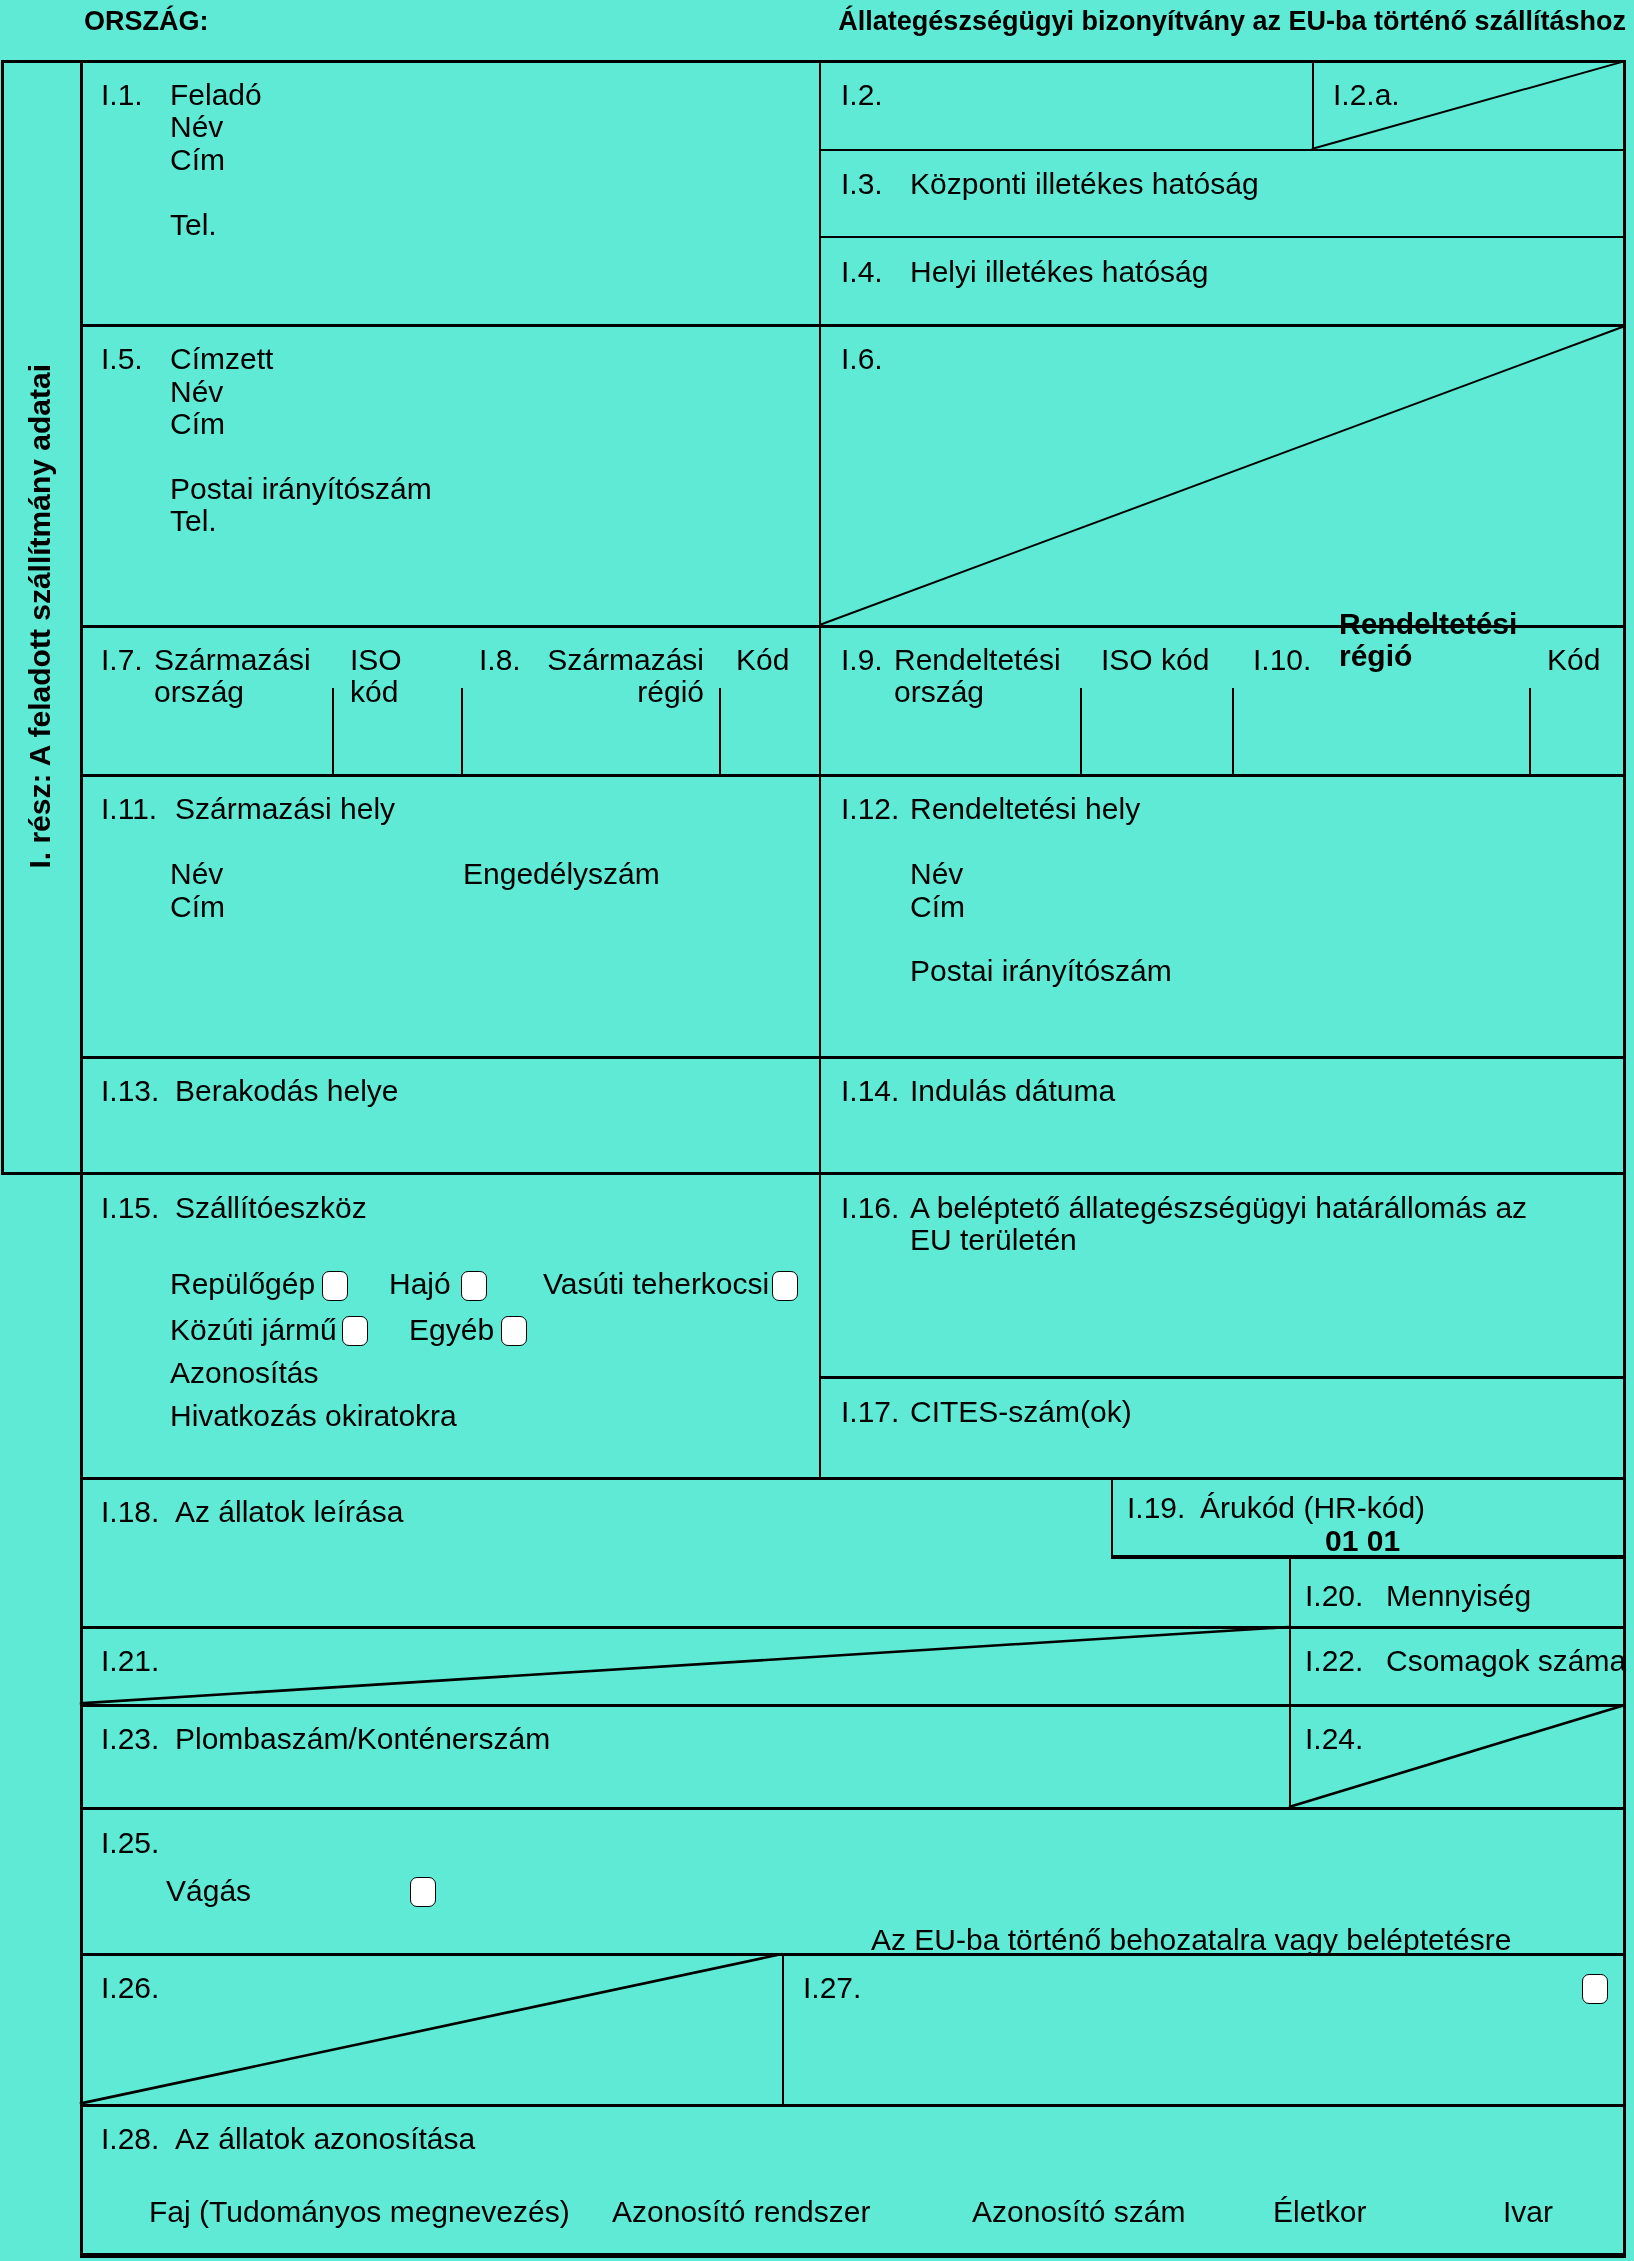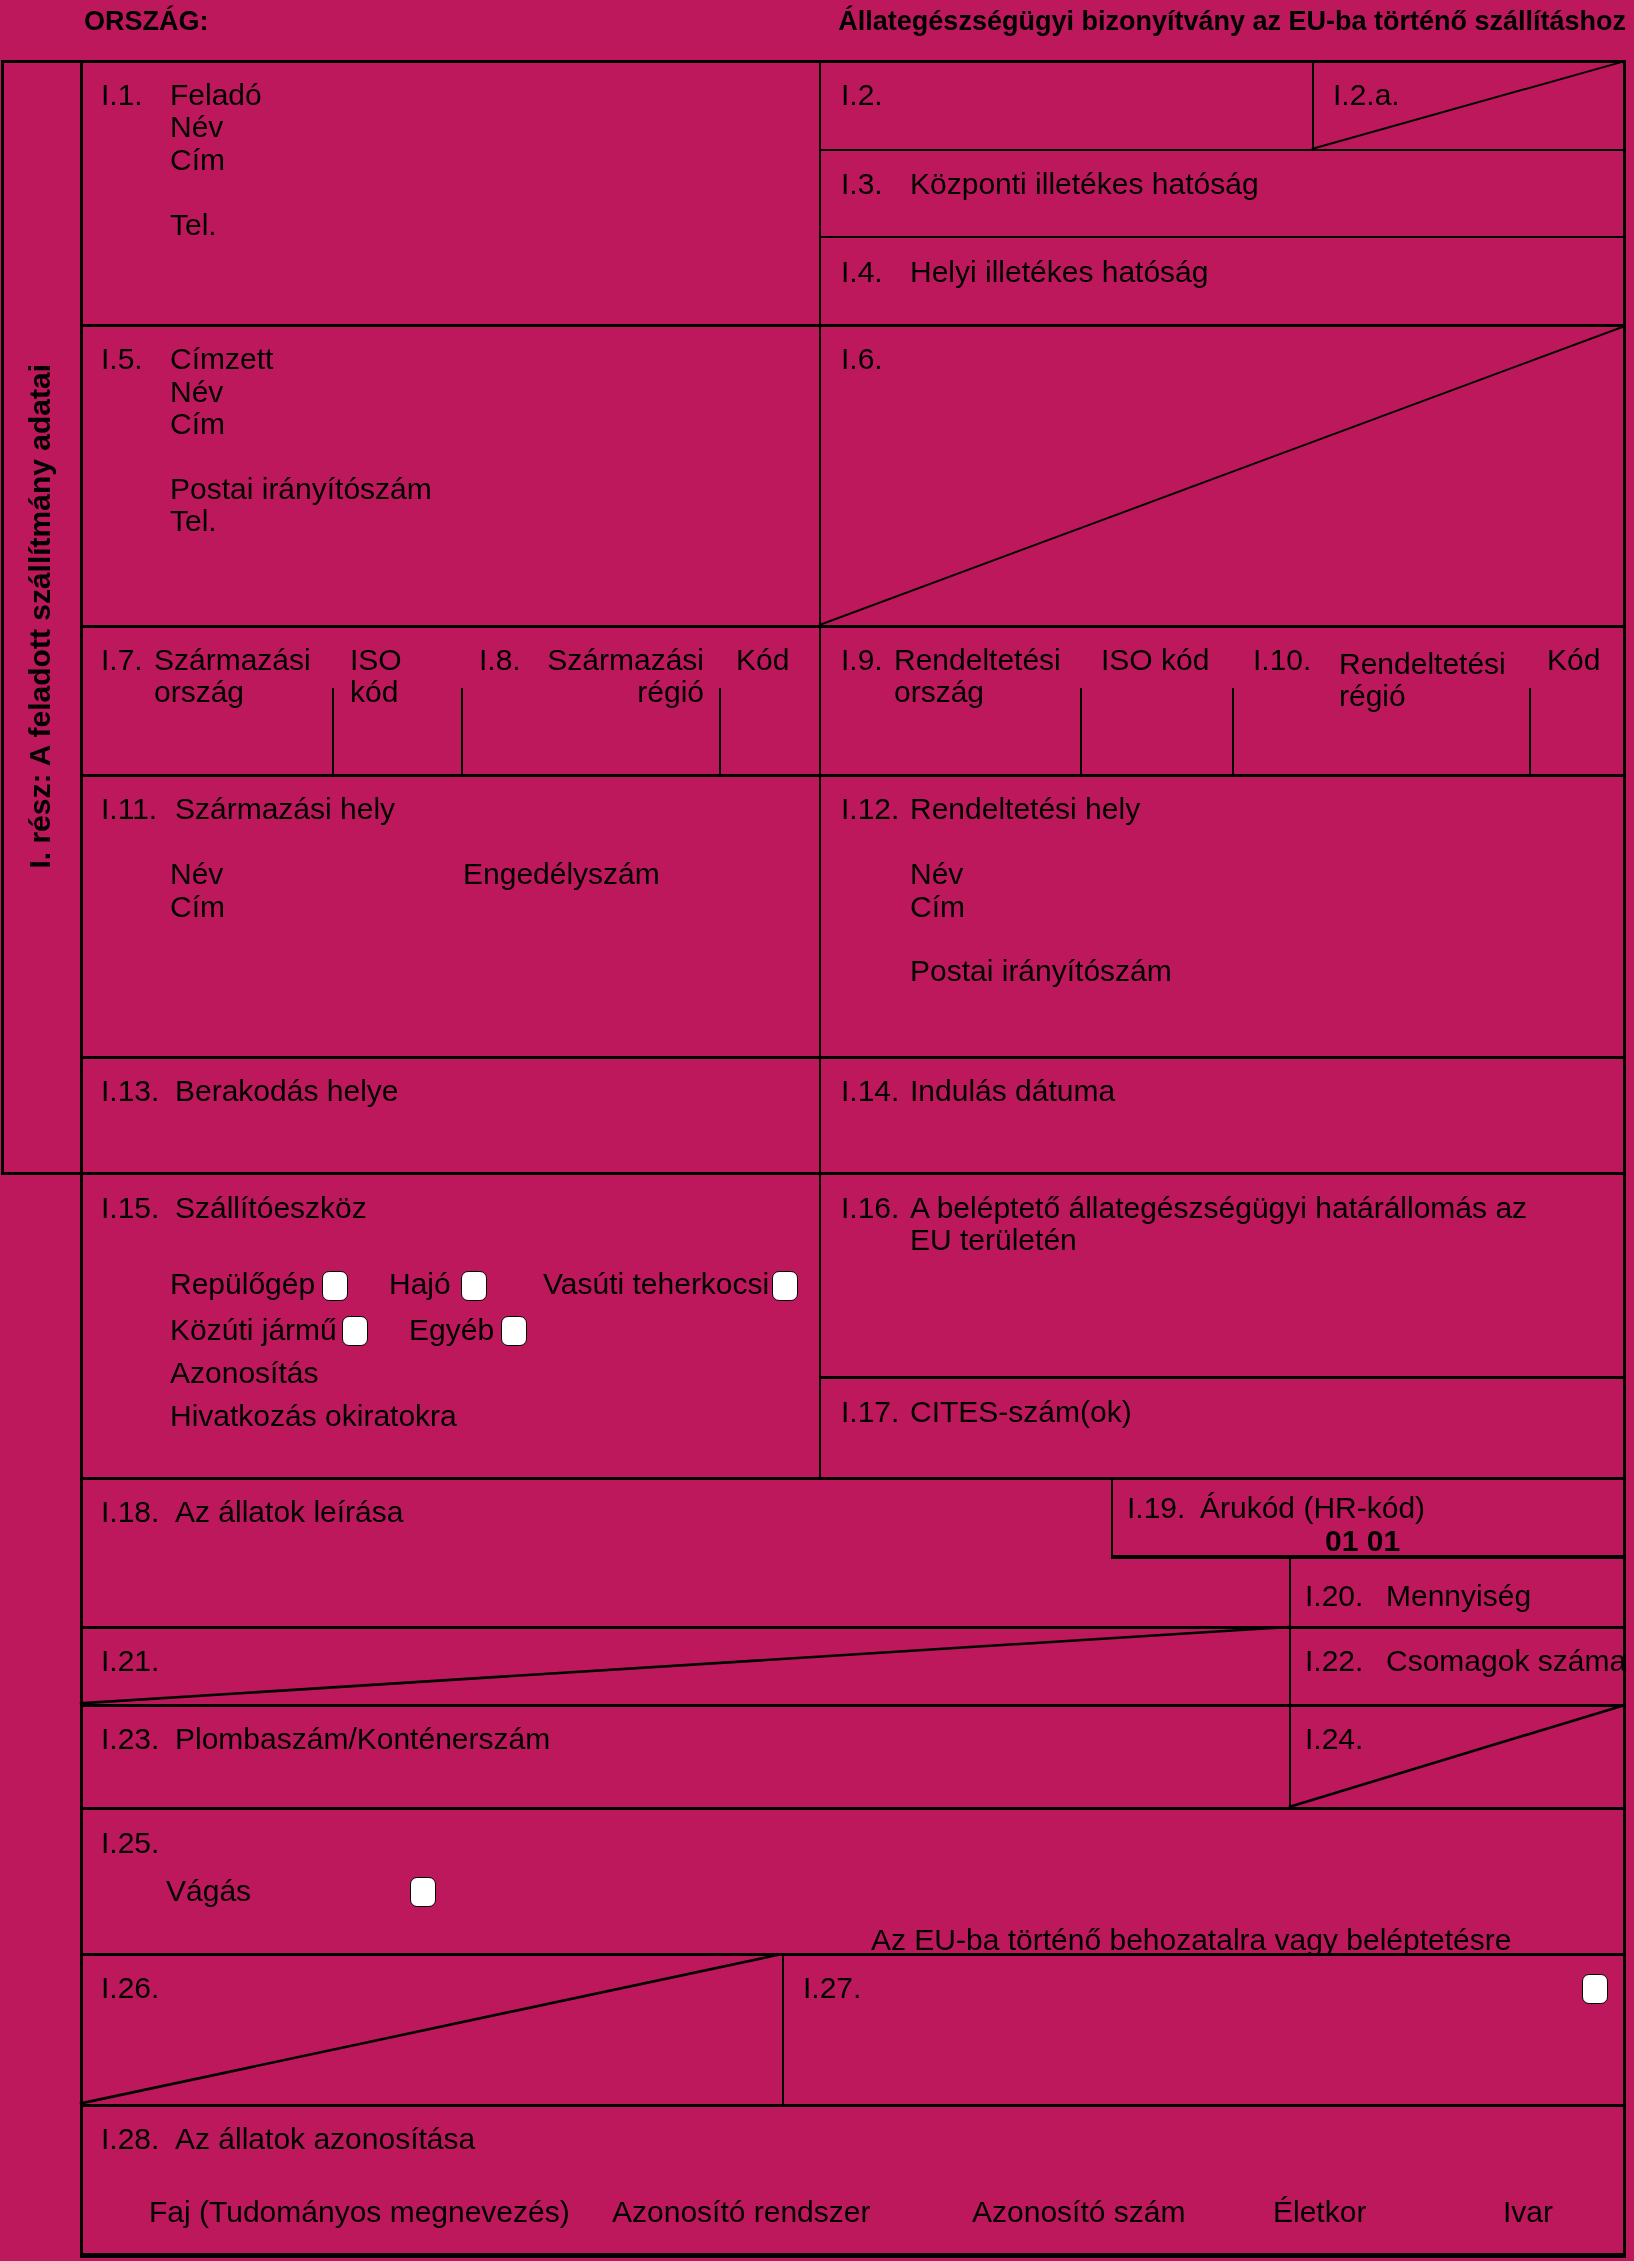--- a/index.html
+++ b/index.html
@@ -1,17 +1,17 @@
 <!DOCTYPE html>
 <html style="font-size:10.4px"><head>
 <meta charset="utf-8">
 <style>
   html,body { margin:0; padding:0; background:#fff; }
   #page {
-    position:relative; width:1635px; height:2261px; background:#be185d;
+    position:relative; width:1635px; height:2261px; background:#5eead4;
     font-family:"Liberation Sans", sans-serif; color:#000;
   }
   .t { position:absolute; font-size:30px; line-height:32px; white-space:pre-wrap; }
   .nw { white-space:nowrap; }
   .b { font-weight:bold; }
   .hdr { font-size:27px; font-weight:bold; white-space:nowrap; }
   .hl, .vl { position:absolute; background:#000; }
   .cb {
     position:absolute; width:26px; height:30px; box-sizing:border-box;
     border:1.9px solid #000; border-radius:7.1px; background:#fff;
@@ -106,21 +106,21 @@
   <div class="t" style="left:154px;top:644px;width:168px;">Származási ország</div>
   <div class="t" style="left:350px;top:644px;width:84px;">ISO kód</div>
   <div class="t" style="left:479px;top:644px;">I.8.</div>
   <div class="t" style="left:536px;top:644px;width:168px;text-align:right;">Származási régió</div>
   <div class="t" style="left:736px;top:644px;">Kód</div>
 
   <div class="t" style="left:841px;top:644px;">I.9.</div>
   <div class="t" style="left:894px;top:644px;width:175px;">Rendeltetési ország</div>
   <div class="t nw" style="left:1101px;top:644px;">ISO kód</div>
   <div class="t" style="left:1253px;top:644px;">I.10.</div>
-  <div class="t" style="left:1339px;top:648px;width:181px;">Rendeltetési régió</div>
+  <div class="t" style="left:1339px;top:608px;width:181px;font-weight:bold;">Rendeltetési régió</div>
   <div class="t" style="left:1547px;top:644px;">Kód</div>
 
   <div class="t" style="left:101px;top:793px;">I.11.</div>
   <div class="t nw" style="left:175px;top:793px;">Származási hely</div>
   <div class="t" style="left:170px;top:858px;">Név</div>
   <div class="t nw" style="left:463px;top:858px;">Engedélyszám</div>
   <div class="t" style="left:170px;top:891px;">Cím</div>
 
   <div class="t" style="left:841px;top:793px;">I.12.</div>
   <div class="t nw" style="left:910px;top:793px;">Rendeltetési hely</div>

